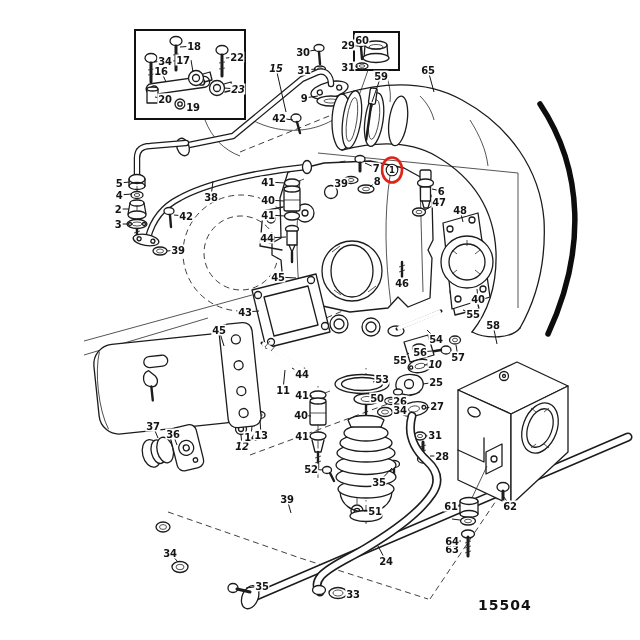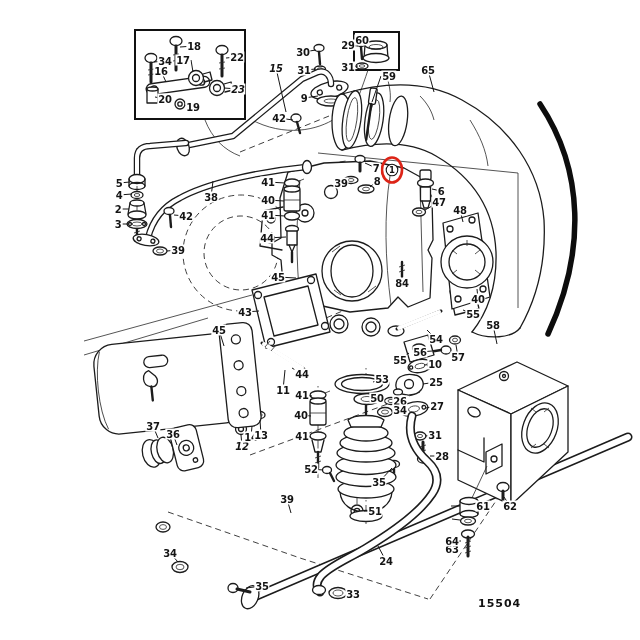--- a/index.html
+++ b/index.html
@@ -18,21 +18,21 @@
   .ho {stroke:#1c1c1c;fill:none;stroke-width:9;stroke-linecap:round;stroke-linejoin:round;}
   .hi {stroke:#ffffff;fill:none;stroke-width:5.8;stroke-linecap:round;stroke-linejoin:round;}
   .thick{stroke:#0d0d0d;fill:none;stroke-width:5.5;stroke-linecap:round;}
   .dash{stroke:#2a2a2a;fill:none;stroke-width:0.9;stroke-dasharray:6 4;}
   .dd  {stroke:#2a2a2a;fill:none;stroke-width:0.8;stroke-dasharray:1.5 3.5 8 3.5;}
   .leader{stroke:#161616;stroke-width:1;}
   .plabel{position:absolute;transform:translate(-50%,-50%);font-weight:bold;font-size:10px;
           color:#141414;background:#ffffff;padding:0 1px;line-height:11px;letter-spacing:-0.3px;}
   .watermark{position:absolute;font-weight:bold;font-size:24px;letter-spacing:0.5px;
              white-space:nowrap;pointer-events:none;}
-  .drawno{position:absolute;font-weight:bold;font-size:11px;letter-spacing:1px;color:#111;}
+  .drawno{position:absolute;font-weight:bold;font-size:14px;letter-spacing:1px;color:#111;}
 </style>
 </head>
 <body>
 
 <div class="stage">
 
   <svg id="art" width="640" height="640" viewBox="0 0 640 640">
 
     <g>
       <path class="dash" d="M240,152 L334,114"></path>
@@ -491,51 +491,51 @@
       <span class="plabel" style="left: 238px; top: 89px; color: rgb(20, 20, 20); font-style: italic;">23</span>
       <span class="plabel" style="left: 165px; top: 99px; color: rgb(20, 20, 20);">20</span>
       <span class="plabel" style="left: 193px; top: 107px; color: rgb(20, 20, 20);">19</span>
       <span class="plabel" style="left: 276px; top: 68px; color: rgb(20, 20, 20); font-style: italic;">15</span>
       <span class="plabel" style="left: 303px; top: 52px; color: rgb(20, 20, 20);">30</span>
       <span class="plabel" style="left: 304px; top: 70px; color: rgb(20, 20, 20);">31</span>
       <span class="plabel" style="left: 348px; top: 45px; color: rgb(20, 20, 20);">29</span>
       <span class="plabel" style="left: 348px; top: 67px; color: rgb(20, 20, 20);">31</span>
       <span class="plabel" style="left: 304px; top: 98px; color: rgb(20, 20, 20);">9</span>
       <span class="plabel" style="left: 362px; top: 40px; color: rgb(20, 20, 20);">60</span>
-      <span class="plabel" style="left: 381px; top: 76px; color: rgb(20, 20, 20); margin-left: 8px;">59</span>
+      <span class="plabel" style="left: 381px; top: 76px; color: rgb(20, 20, 20);">59</span>
       <span class="plabel" style="left: 428px; top: 70px; color: rgb(20, 20, 20);">65</span>
       <span class="plabel" style="left: 279px; top: 118px; color: rgb(20, 20, 20);">42</span>
       <span class="plabel" style="left: 119px; top: 183px; color: rgb(20, 20, 20);">5</span>
       <span class="plabel" style="left: 119px; top: 195px; color: rgb(20, 20, 20);">4</span>
       <span class="plabel" style="left: 118px; top: 209px; color: rgb(20, 20, 20);">2</span>
       <span class="plabel" style="left: 118px; top: 224px; color: rgb(20, 20, 20);">3</span>
       <span class="plabel" style="left: 211px; top: 197px; color: rgb(20, 20, 20);">38</span>
       <span class="plabel" style="left: 186px; top: 216px; color: rgb(20, 20, 20);">42</span>
       <span class="plabel" style="left: 178px; top: 250px; color: rgb(20, 20, 20);">39</span>
       <span class="plabel" style="left: 268px; top: 182px; color: rgb(20, 20, 20);">41</span>
       <span class="plabel" style="left: 268px; top: 200px; color: rgb(20, 20, 20);">40</span>
       <span class="plabel" style="left: 268px; top: 215px; color: rgb(20, 20, 20);">41</span>
       <span class="plabel" style="left: 267px; top: 238px; color: rgb(20, 20, 20);">44</span>
       <span class="plabel" style="left: 341px; top: 183px; color: rgb(20, 20, 20);">39</span>
       <span class="plabel" style="left: 376px; top: 168px; color: rgb(20, 20, 20);">7</span>
       <span class="plabel" style="left: 377px; top: 181px; color: rgb(20, 20, 20);">8</span>
       <span class="plabel" style="left: 441px; top: 191px; color: rgb(20, 20, 20);">6</span>
       <span class="plabel" style="left: 439px; top: 202px; color: rgb(20, 20, 20);">47</span>
       <span class="plabel" style="left: 460px; top: 210px; color: rgb(20, 20, 20);">48</span>
-      <span class="plabel" style="left: 402px; top: 283px; color: rgb(20, 20, 20);">84</span>
+      <span class="plabel" style="left: 402px; top: 283px; color: rgb(20, 20, 20);">46</span>
       <span class="plabel" style="left: 478px; top: 299px; color: rgb(20, 20, 20);">40</span>
       <span class="plabel" style="left: 473px; top: 314px; color: rgb(20, 20, 20);">55</span>
       <span class="plabel" style="left: 278px; top: 277px; color: rgb(20, 20, 20);">45</span>
       <span class="plabel" style="left: 245px; top: 312px; color: rgb(20, 20, 20);">43</span>
       <span class="plabel" style="left: 493px; top: 325px; color: rgb(20, 20, 20);">58</span>
       <span class="plabel" style="left: 436px; top: 339px; color: rgb(20, 20, 20);">54</span>
       <span class="plabel" style="left: 420px; top: 352px; color: rgb(20, 20, 20);">56</span>
       <span class="plabel" style="left: 458px; top: 357px; color: rgb(20, 20, 20);">57</span>
       <span class="plabel" style="left: 400px; top: 360px; color: rgb(20, 20, 20);">55</span>
-      <span class="plabel" style="left: 435px; top: 364px; color: rgb(20, 20, 20);">10</span>
+      <span class="plabel" style="left: 435px; top: 364px; color: rgb(20, 20, 20); font-style: italic;">10</span>
       <span class="plabel" style="left: 382px; top: 379px; color: rgb(20, 20, 20);">53</span>
       <span class="plabel" style="left: 436px; top: 382px; color: rgb(20, 20, 20);">25</span>
       <span class="plabel" style="left: 377px; top: 398px; color: rgb(20, 20, 20);">50</span>
       <span class="plabel" style="left: 400px; top: 401px; color: rgb(20, 20, 20);">26</span>
       <span class="plabel" style="left: 400px; top: 410px; color: rgb(20, 20, 20);">34</span>
       <span class="plabel" style="left: 437px; top: 406px; color: rgb(20, 20, 20);">27</span>
       <span class="plabel" style="left: 435px; top: 435px; color: rgb(20, 20, 20);">31</span>
       <span class="plabel" style="left: 442px; top: 456px; color: rgb(20, 20, 20);">28</span>
       <span class="plabel" style="left: 219px; top: 330px; color: rgb(20, 20, 20);">45</span>
       <span class="plabel" style="left: 302px; top: 374px; color: rgb(20, 20, 20);">44</span>
@@ -547,21 +547,21 @@
       <span class="plabel" style="left: 153px; top: 426px; color: rgb(20, 20, 20);">37</span>
       <span class="plabel" style="left: 173px; top: 434px; color: rgb(20, 20, 20); text-align: center;">36</span>
       <span class="plabel" style="left: 242px; top: 446px; color: rgb(20, 20, 20); font-style: italic;">12</span>
       <span class="plabel" style="left: 251px; top: 437px; color: rgb(20, 20, 20);">14</span>
       <span class="plabel" style="left: 261px; top: 435px; color: rgb(20, 20, 20);">13</span>
       <span class="plabel" style="left: 287px; top: 499px; color: rgb(20, 20, 20);">39</span>
       <span class="plabel" style="left: 170px; top: 553px; color: rgb(20, 20, 20);">34</span>
       <span class="plabel" style="left: 262px; top: 586px; color: rgb(20, 20, 20);">35</span>
       <span class="plabel" style="left: 379px; top: 482px; color: rgb(20, 20, 20);">35</span>
       <span class="plabel" style="left: 375px; top: 511px; color: rgb(20, 20, 20);">51</span>
-      <span class="plabel" style="left: 451px; top: 506px; color: rgb(20, 20, 20); margin-left: 32px;">61</span>
+      <span class="plabel" style="left: 451px; top: 506px; color: rgb(20, 20, 20);">61</span>
       <span class="plabel" style="left: 510px; top: 506px; color: rgb(20, 20, 20);">62</span>
       <span class="plabel" style="left: 452px; top: 519px; color: rgb(20, 20, 20); margin-top: 30px;">63</span>
       <span class="plabel" style="left: 452px; top: 541px; color: rgb(20, 20, 20);">64</span>
       <span class="plabel" style="left: 386px; top: 561px; color: rgb(20, 20, 20);">24</span>
       <span class="plabel" style="left: 353px; top: 594px; color: rgb(20, 20, 20);">33</span>
     </div>
 
 
   <div class="drawno" style="left:478px;top:597px;">15504</div>
 </div>

